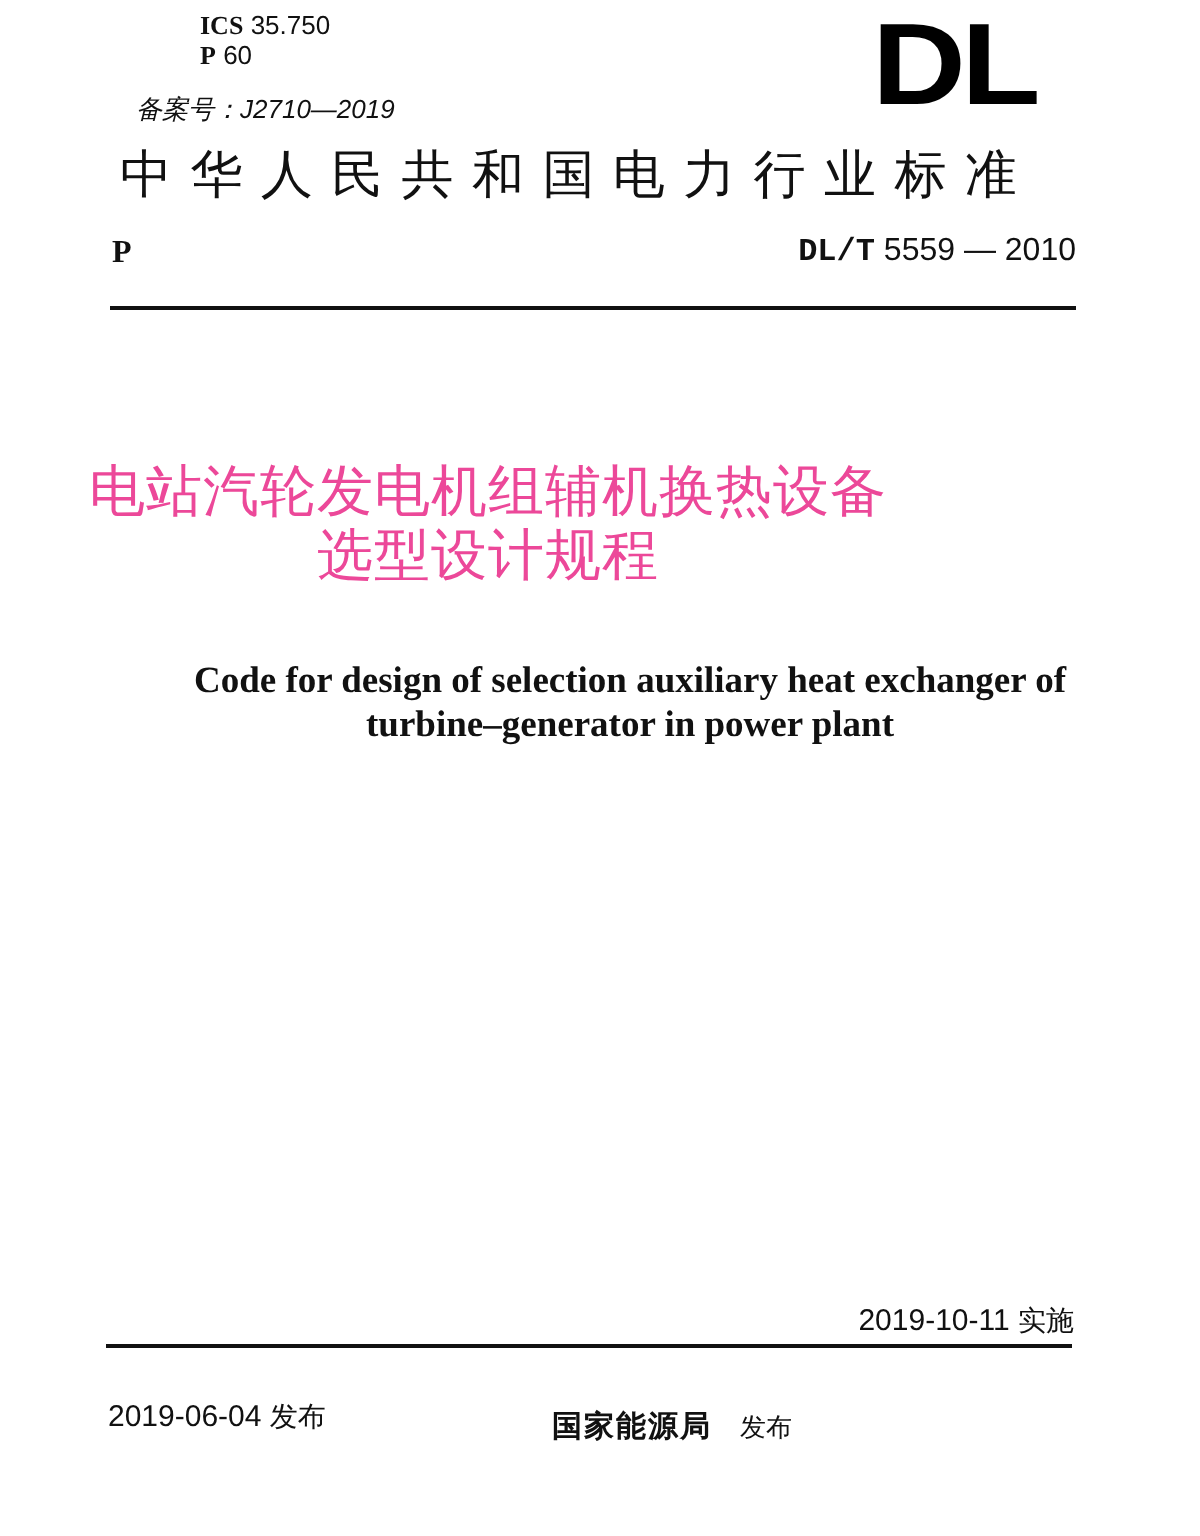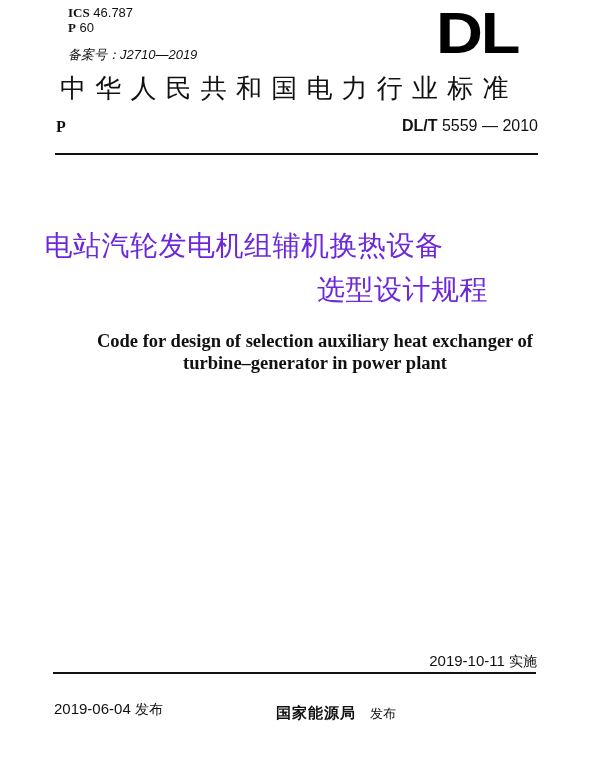--- a/index.html
+++ b/index.html
@@ -20,20 +20,21 @@
     .meta-line {
       left: 68px;
       font-size: 13px;
       line-height: 14px;
       white-space: nowrap;
       font-family: "Liberation Sans", sans-serif;
     }
     .meta-line b {
       font-family: "Liberation Serif", serif;
       font-weight: bold;
+      margin-left: 32px;
     }
     #ics { top: 6px; }
     #ccs { top: 21px; }
     #filing { top: 48px; font-style: italic; }
 
     .dl-logo {
       left: 436px;
       top: 6px;
       font-family: "Liberation Sans", sans-serif;
       font-weight: 900;
@@ -65,43 +66,43 @@
       font-size: 16px;
     }
     .std-no {
       right: 62px;
       top: 117px;
       font-size: 16px;
       white-space: nowrap;
       font-family: "Liberation Sans", sans-serif;
     }
     .std-no b {
-      font-family: Liberation Sans, sans-serif;
+      font-family: Liberation Mono, monospace;
       font-weight: bold;
     }
 
     .rule {
       height: 2px;
       background: #111;
     }
     #top-rule { left: 55px; top: 153px; width: 483px; }
     #bottom-rule { left: 53px; top: 672px; width: 483px; }
 
     .title-cn {
       left: 0;
       width: 488px;
       text-align: center;
       font-family: "DejaVu Sans", sans-serif;
       font-size: 28px;
       line-height: 36px;
       letter-spacing: 0.5px;
-      color: #6d28d9;
+      color: #ec4899;
     }
     #title-cn-1 { top: 228px; }
-    #title-cn-2 { top: 272px; text-align: right; }
+    #title-cn-2 { top: 260px; }
 
     .title-en {
       left: 15px;
       width: 600px;
       text-align: center;
       font-family: "Liberation Serif", serif;
       font-weight: bold;
       font-size: 18.5px;
       line-height: 22px;
       white-space: nowrap;
@@ -137,21 +138,21 @@
       margin-left: 14px;
       font-family: "DejaVu Sans", sans-serif;
       font-size: 13px;
     }
   </style>
 </head>
 <body>
 
 <div class="abs meta-line" id="ics">
   <b>ICS</b>
-  <span>46.787</span>
+  <span>35.750</span>
 </div>
 <div class="abs meta-line" id="ccs">
   <b>P</b>
   <span>60</span>
 </div>
 <div class="abs meta-line" id="filing">
   <span>备案号：</span><span>J2710—2019</span>
 </div>
 
 <div class="abs dl-logo">DL</div>

